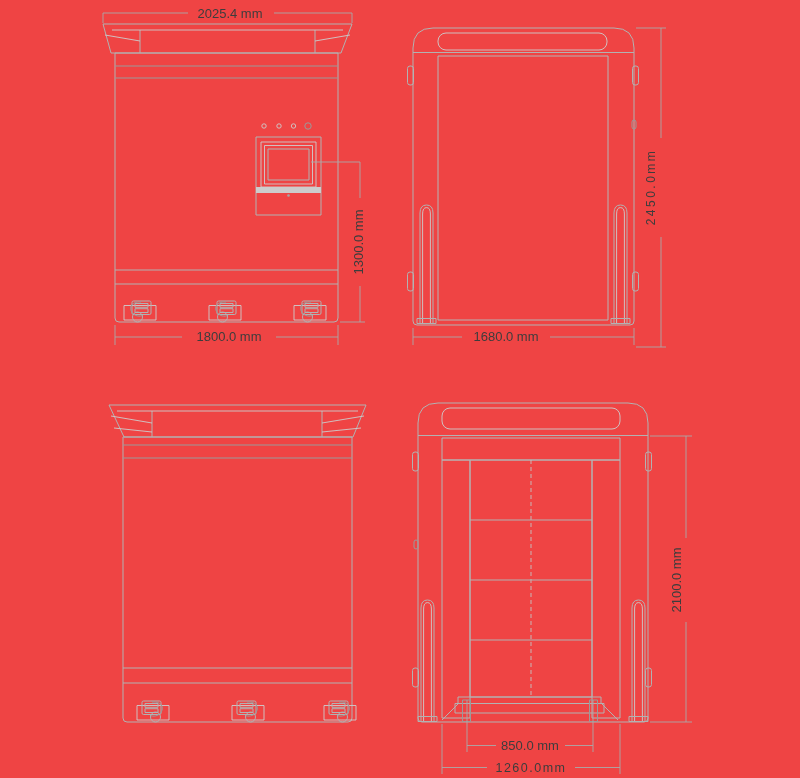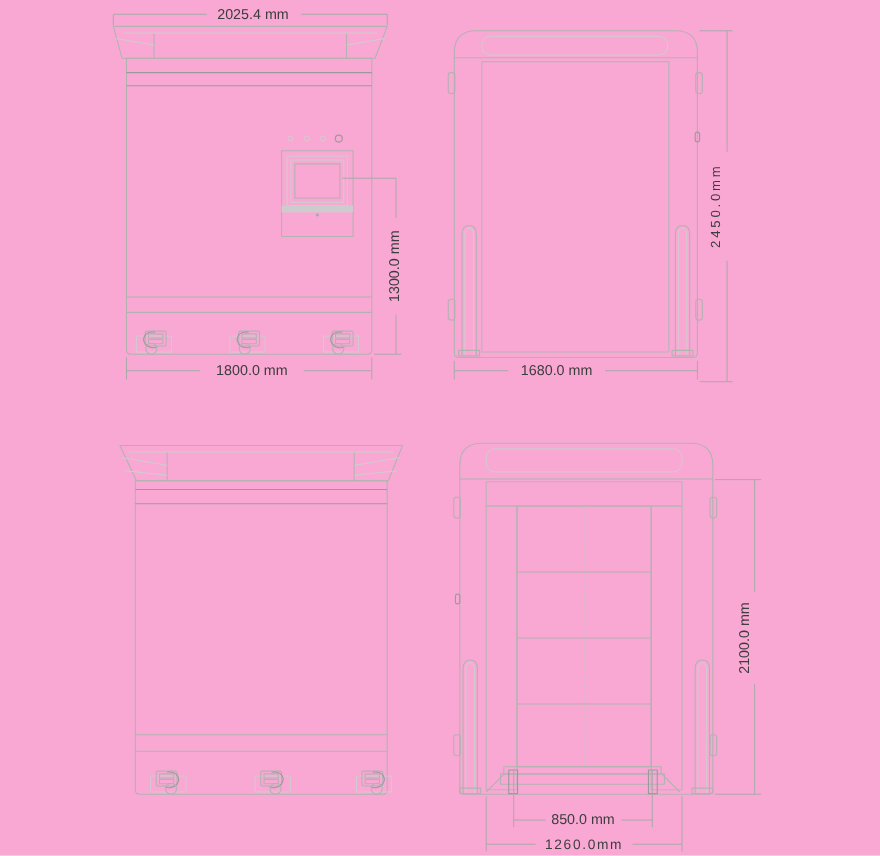--- a/index.html
+++ b/index.html
@@ -1,16 +1,16 @@
 <!DOCTYPE html>
 <html><head>
 <meta charset="utf-8">
 <style>
   html,body{margin:0;padding:0;background:#ffffff;}
-  .canvas{position:relative;width:800px;height:778px;background:#f9a8d4;overflow:hidden;
+  .canvas{position:relative;width:800px;height:778px;background:#ef4444;overflow:hidden;
           font-family:"Liberation Sans",sans-serif;}
   svg{display:block}
   svg *{fill:none;stroke-linejoin:round;}
   .ln   {stroke:#b2b2b2;stroke-width:1;}
   .ln2  {stroke:#9a9a9a;stroke-width:1;}
   .fine {stroke:#cdcdcd;stroke-width:0.9;}
   .dim  {stroke:#a9a9a9;stroke-width:0.9;}
   .band {fill:#cccccc;stroke:none;}
   .dot  {fill:#a5a5a5;stroke:none;}
   .dimtext{fill:#3d3d3d;stroke:none;font-family:"Liberation Sans",sans-serif;

